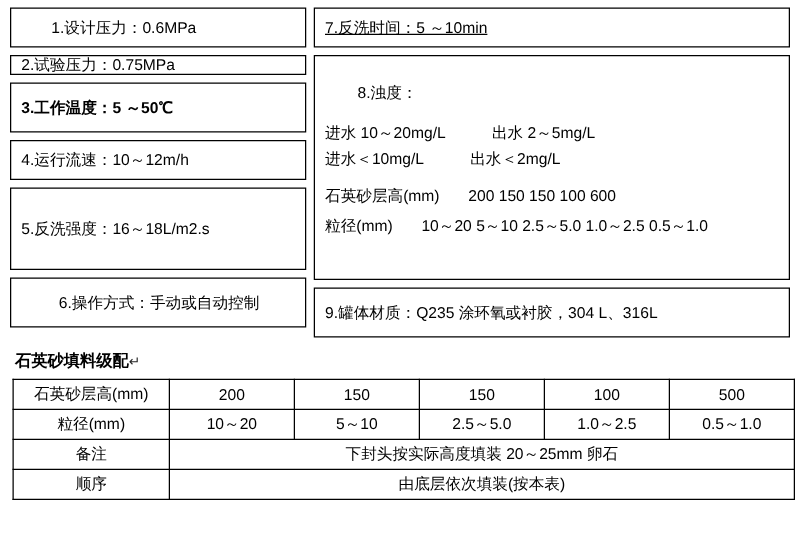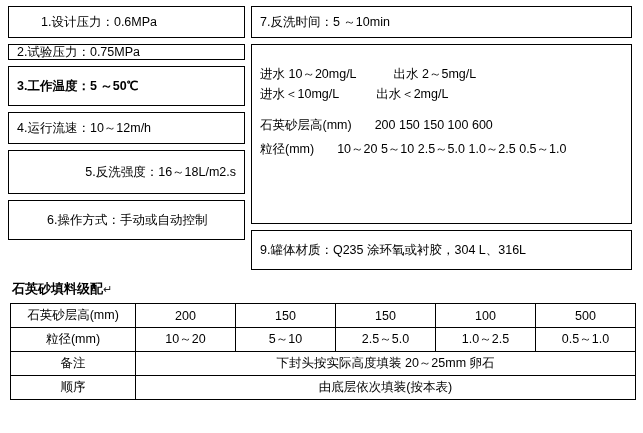--- a/index.html
+++ b/index.html
@@ -61,23 +61,23 @@
     display: flex;
     align-items: center;
   }
   .cell-inner { width: 100%; }
 
   
   .c1 { height: 32px; padding-left: 32px; }
   .c2 { height: 16px; }
   .c3 { height: 40px; font-weight: bold; }
   .c4 { height: 32px; }
-  .c5 { height: 44px; text-align: right; }
+  .c5 { height: 66px; }
   .c6 { height: 40px; padding-left: 38px; }
-  .r1 { height: 32px; }
+  .r1 { height: 32px; text-decoration: underline; }
   .r2 { height: 180px; align-items: flex-start; }
   .r3 { height: 40px; }
 
   .turb-block {
     font-size: 12.5px;
     line-height: 1.62;
     padding-top: 14px;
   }
   .turb-title {
     margin-left: 26px;
@@ -144,20 +144,21 @@
       </div>
     </div>
 
     <div class="col-right">
       <div class="cell r1">
         <span class="cell-inner">7.反洗时间：5 ～10min</span>
       </div>
 
       <div class="cell r2">
         <div class="cell-inner turb-block">
+          <div class="turb-title">8.浊度：</div>
 
           <div class="turb-row">
             <span class="lbl">进水 10～20mg/L</span>
             <span class="gap-a"></span>
             <span class="lbl">出水 2～5mg/L</span>
           </div>
 
           <div class="turb-row">
             <span class="lbl">进水＜10mg/L</span>
             <span class="gap-a"></span>

